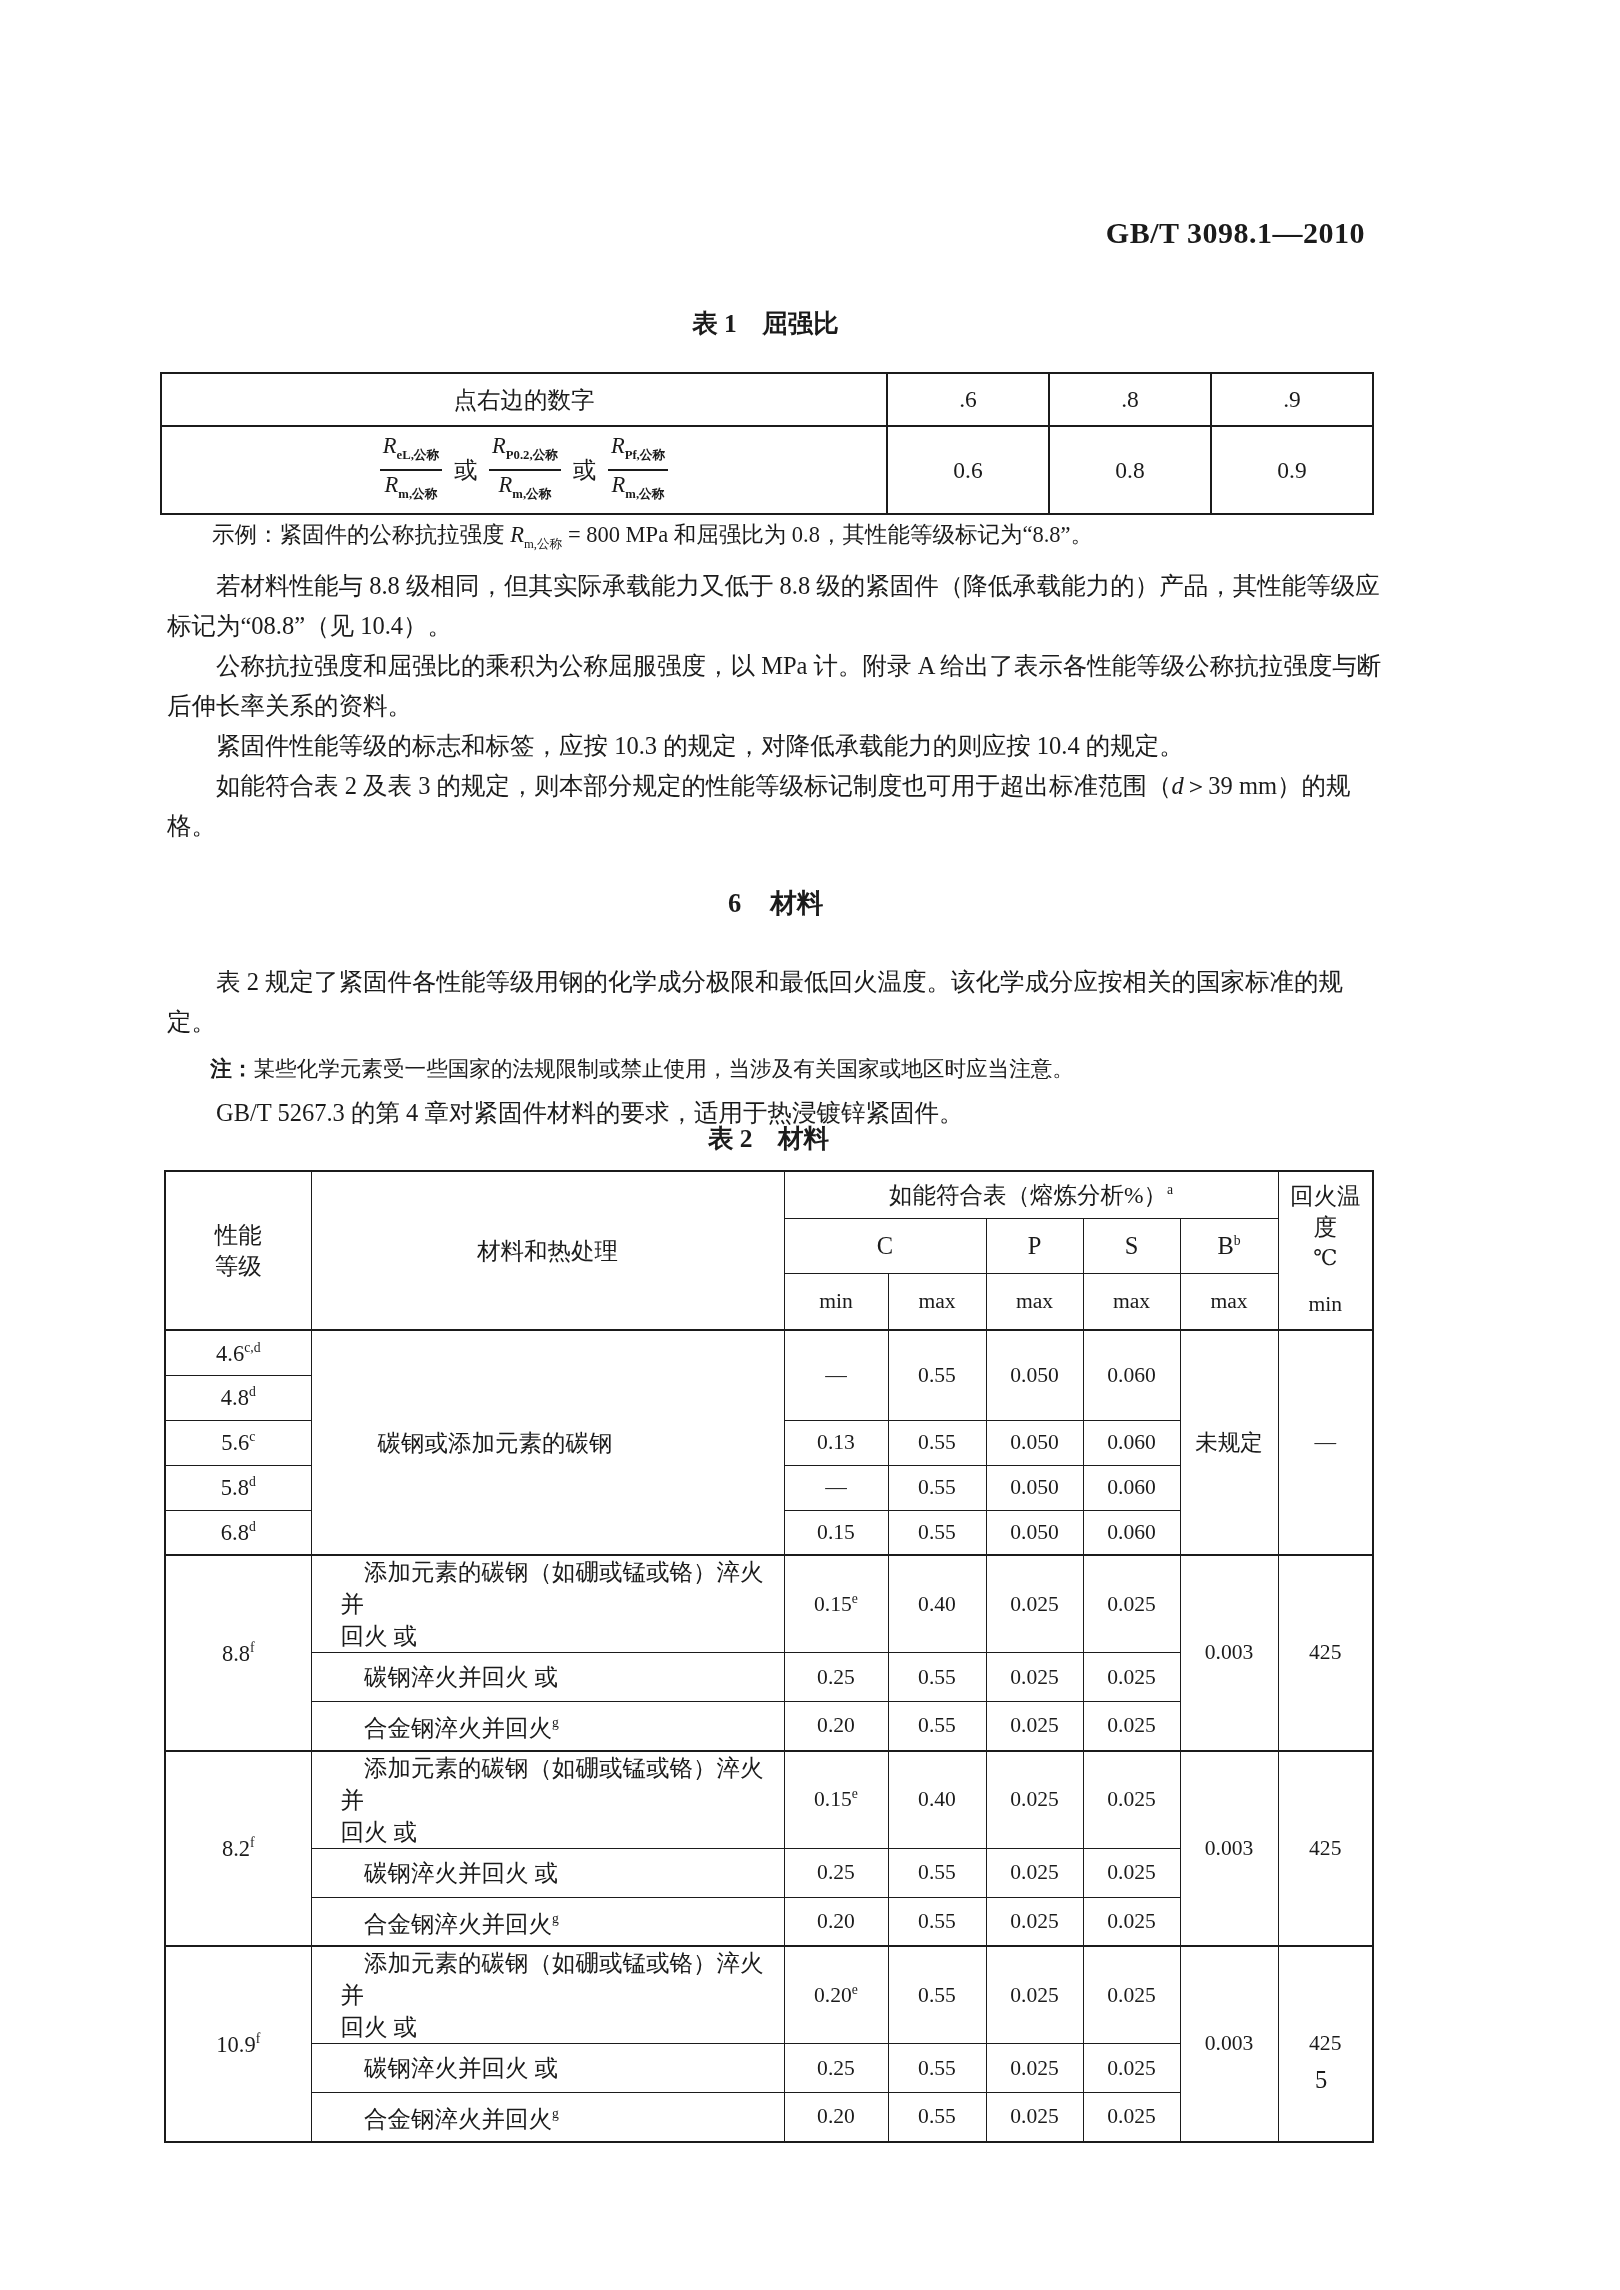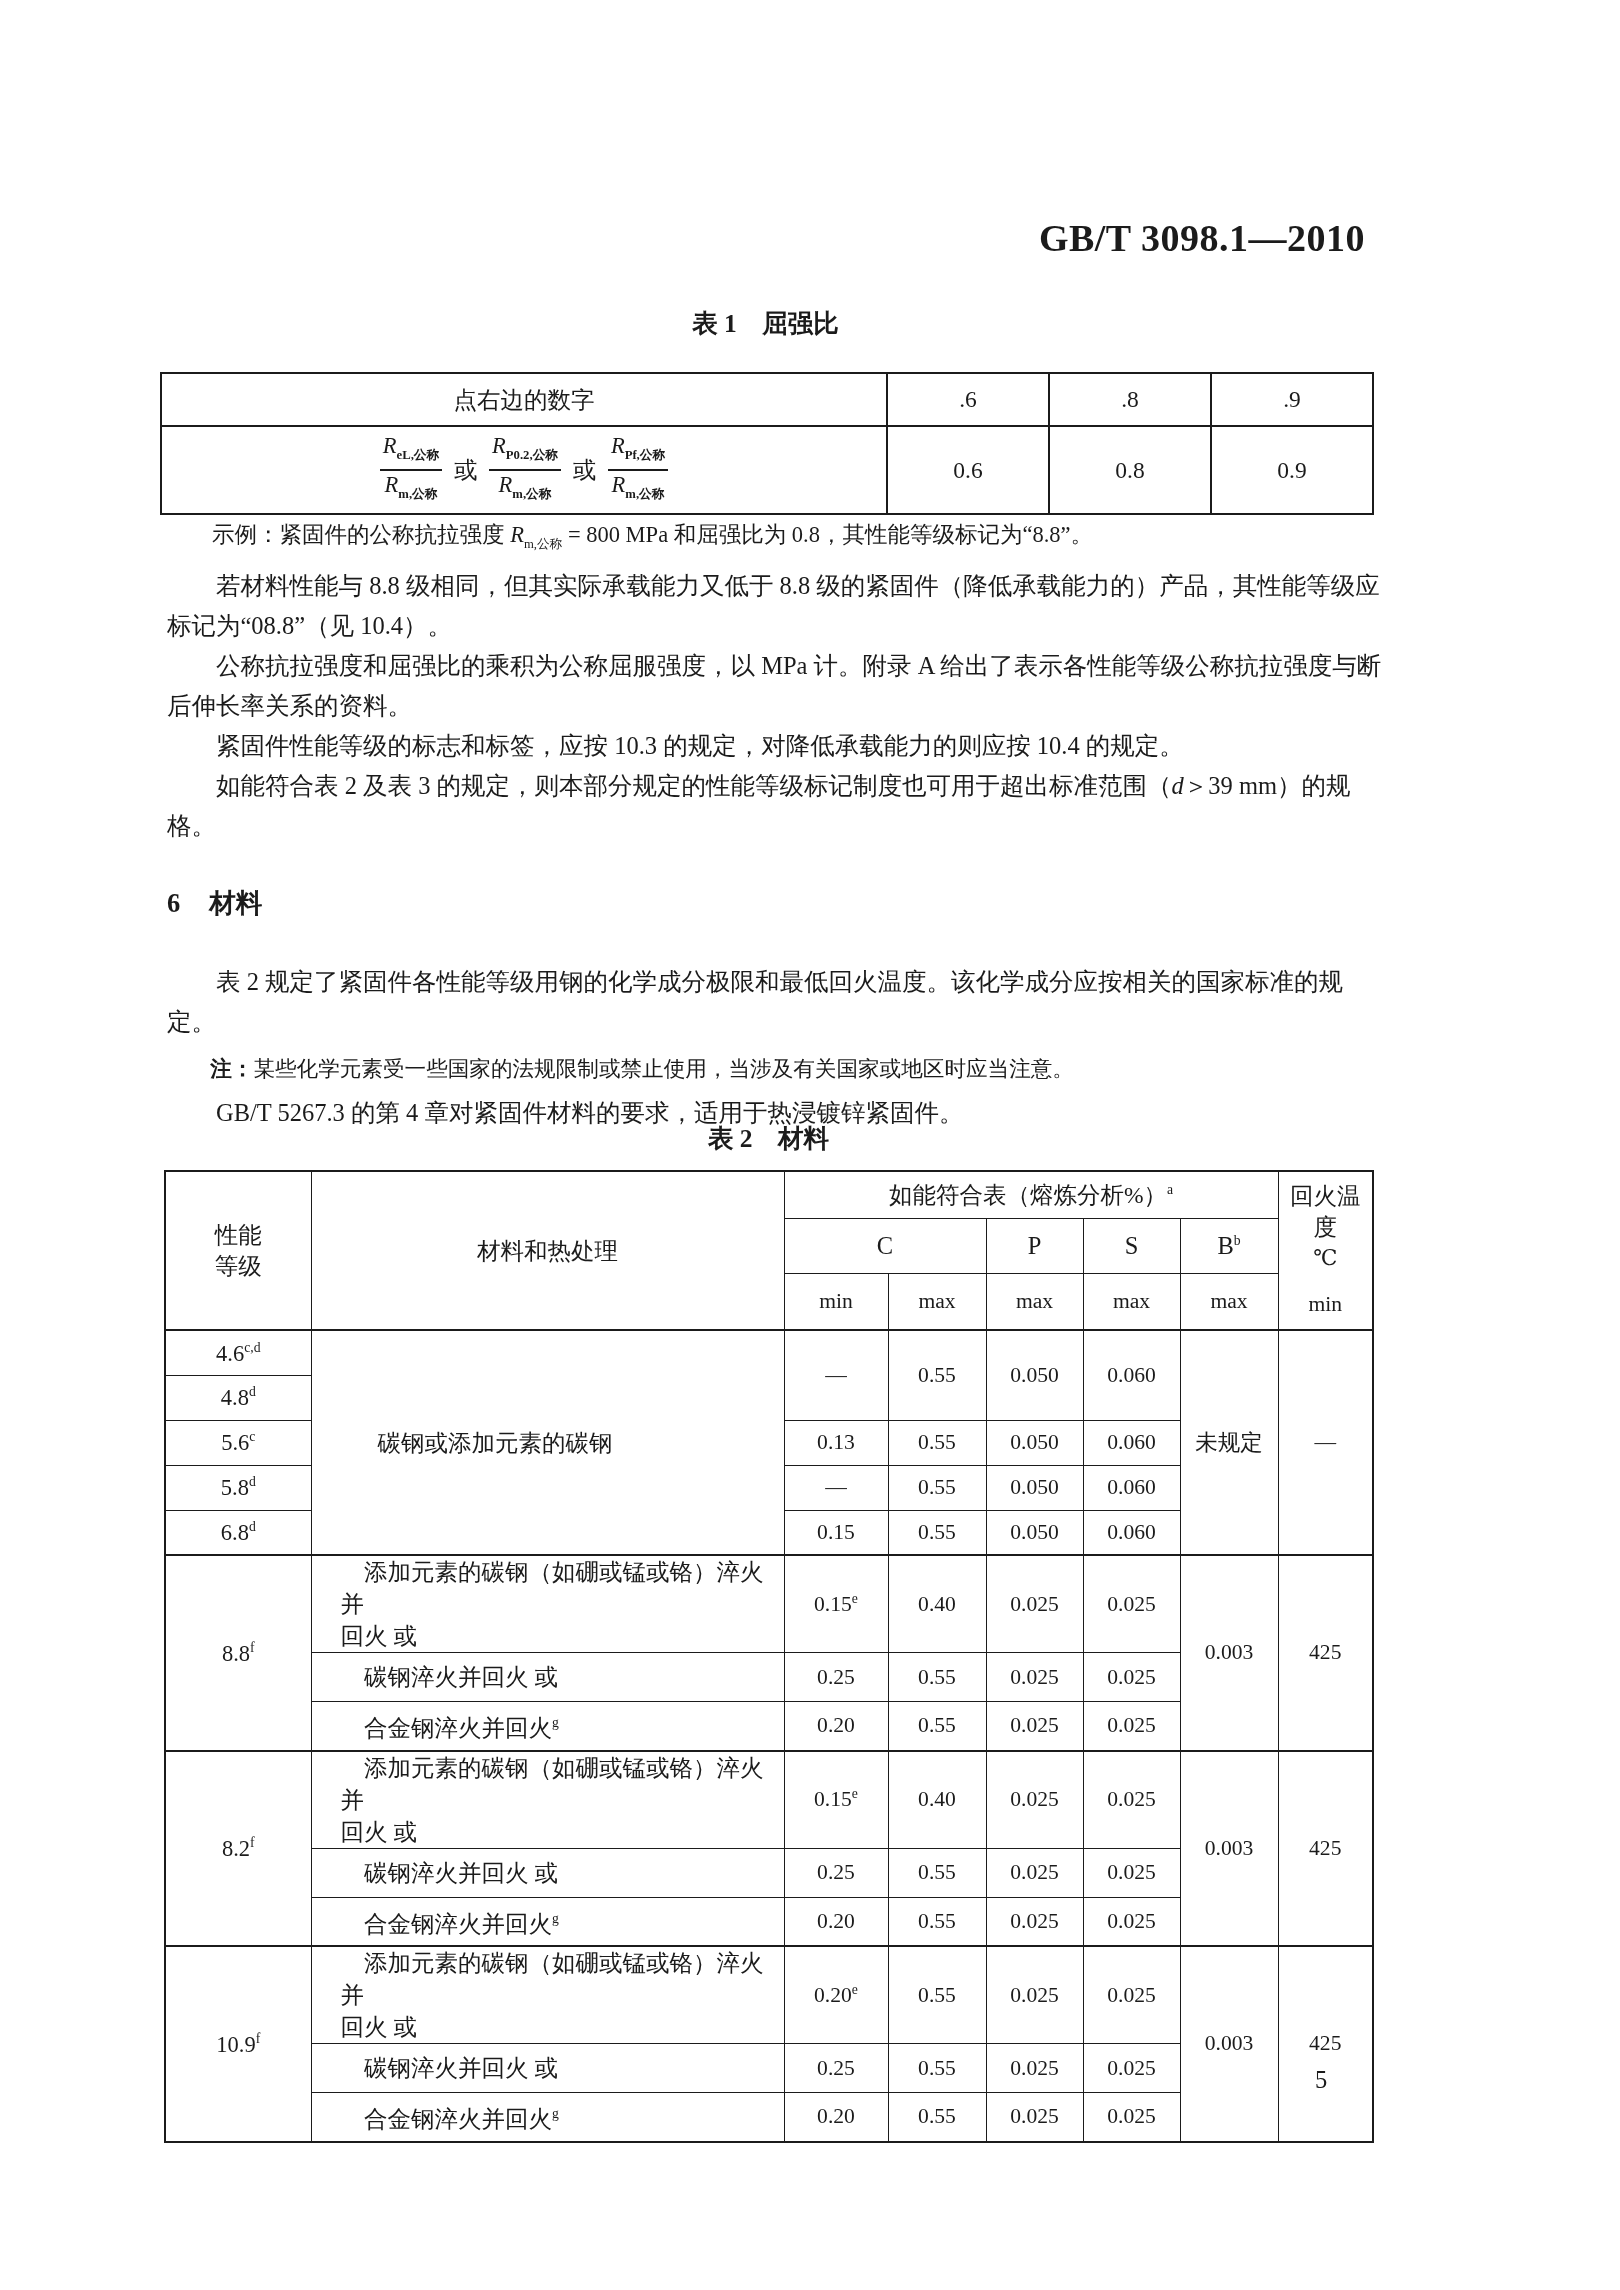--- a/index.html
+++ b/index.html
@@ -8,21 +8,21 @@
     width: 1620px; height: 2291px;
     position: relative;
     background: #ffffff;
     color: #1b1b1b;
     font-family: "Liberation Serif", "DejaVu Serif", serif;
   }
 
   
   .doc-number {
     position: absolute; top: 216px; right: 255px;
-    font-size: 38px; font-weight: 700; letter-spacing: 0.5px;
+    font-size: 30px; font-weight: 700; letter-spacing: 0.5px;
   }
   .page-number {
     position: absolute; top: 2066px; left: 1315px;
     font-size: 24.5px;
   }
 
   
   .caption {
     position: absolute; text-align: center;
     font-weight: 700; font-size: 25.5px;
@@ -58,21 +58,21 @@
   .flow {
     position: absolute; top: 516px; left: 167px; width: 1217px;
     font-size: 24.5px; line-height: 40px;
   }
   .flow p { margin: 0; text-indent: 2em; }
   .example { font-size: 22.5px; line-height: 37px; text-indent: 2.3em; margin-bottom: 3.9px !important; }
   .example sub { font-size: 12.7px; }
   .example i, .d-ital { font-style: italic; }
   .sec-heading {
     font-size: 26.5px; font-weight: 700;
-    margin: 37px 0 39px !important; text-indent: 0 !important;
+    margin: 37px 0 39px !important; text-indent: 0 !important; text-align: center;
   }
   .sec-heading .sec-no { margin-right: 29px; }
   .note-line { font-size: 21.6px; line-height: 35px; text-indent: 2.5em; margin-top: 9.8px !important; }
   .note-line b { font-weight: 700; }
   .gb-line { margin-top: 5.9px !important; }
 
   
   #table2 {
     position: absolute; top: 1170px; left: 164px; width: 1209px;
     border-collapse: collapse; table-layout: fixed;

